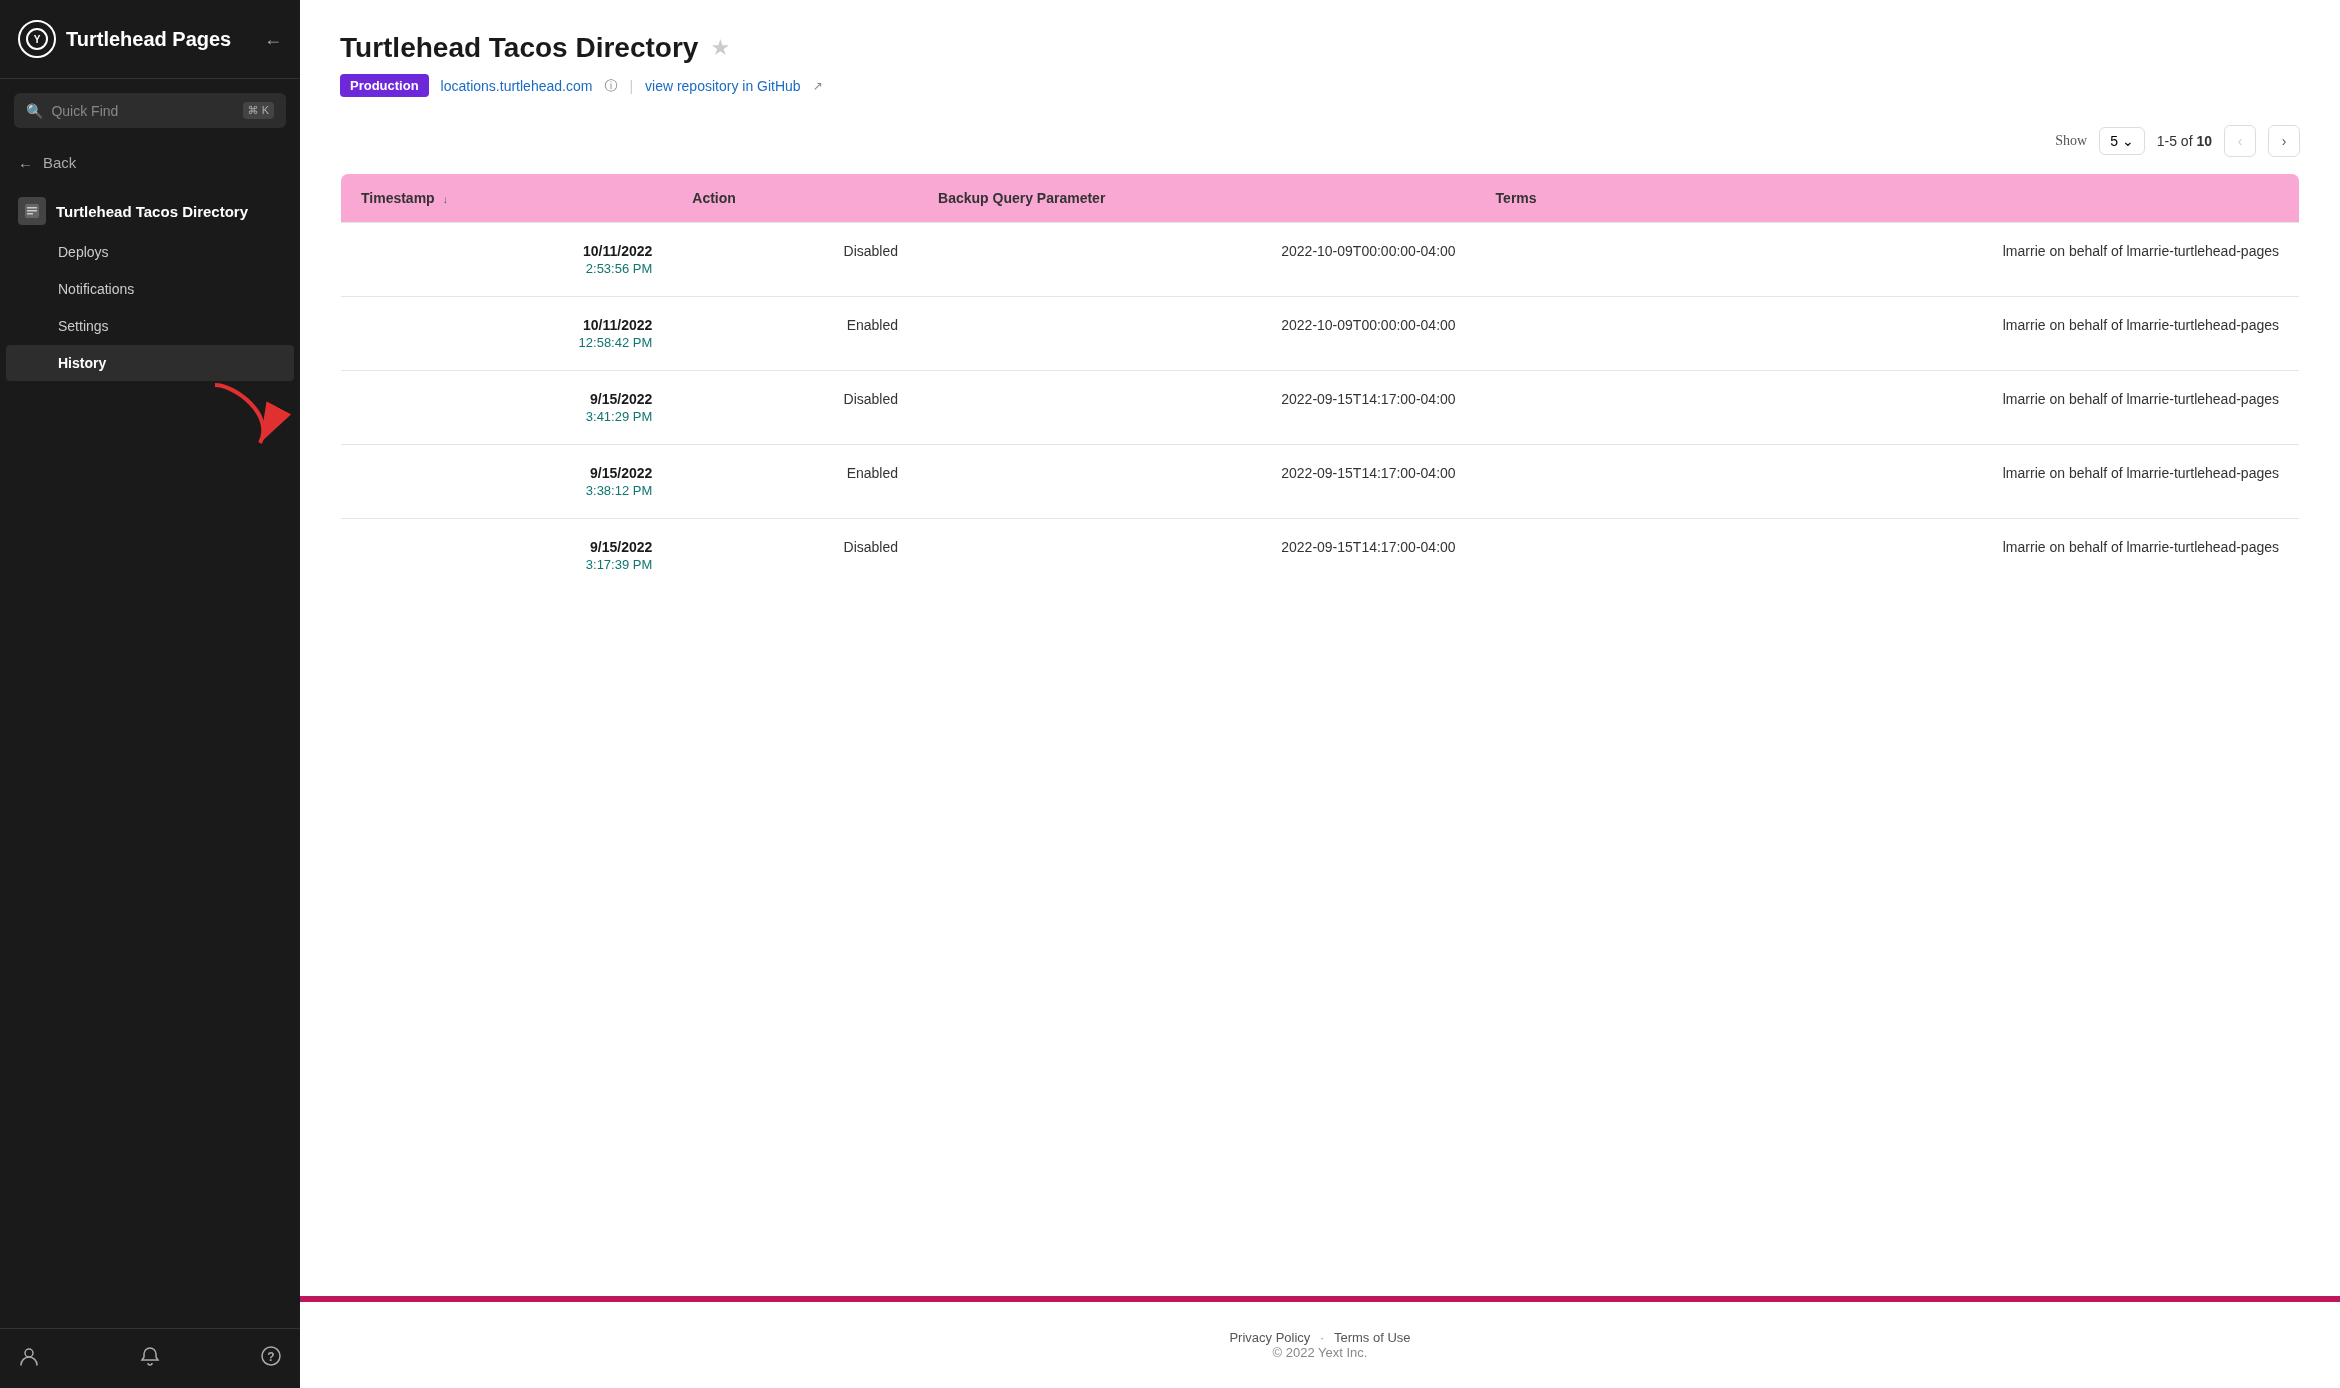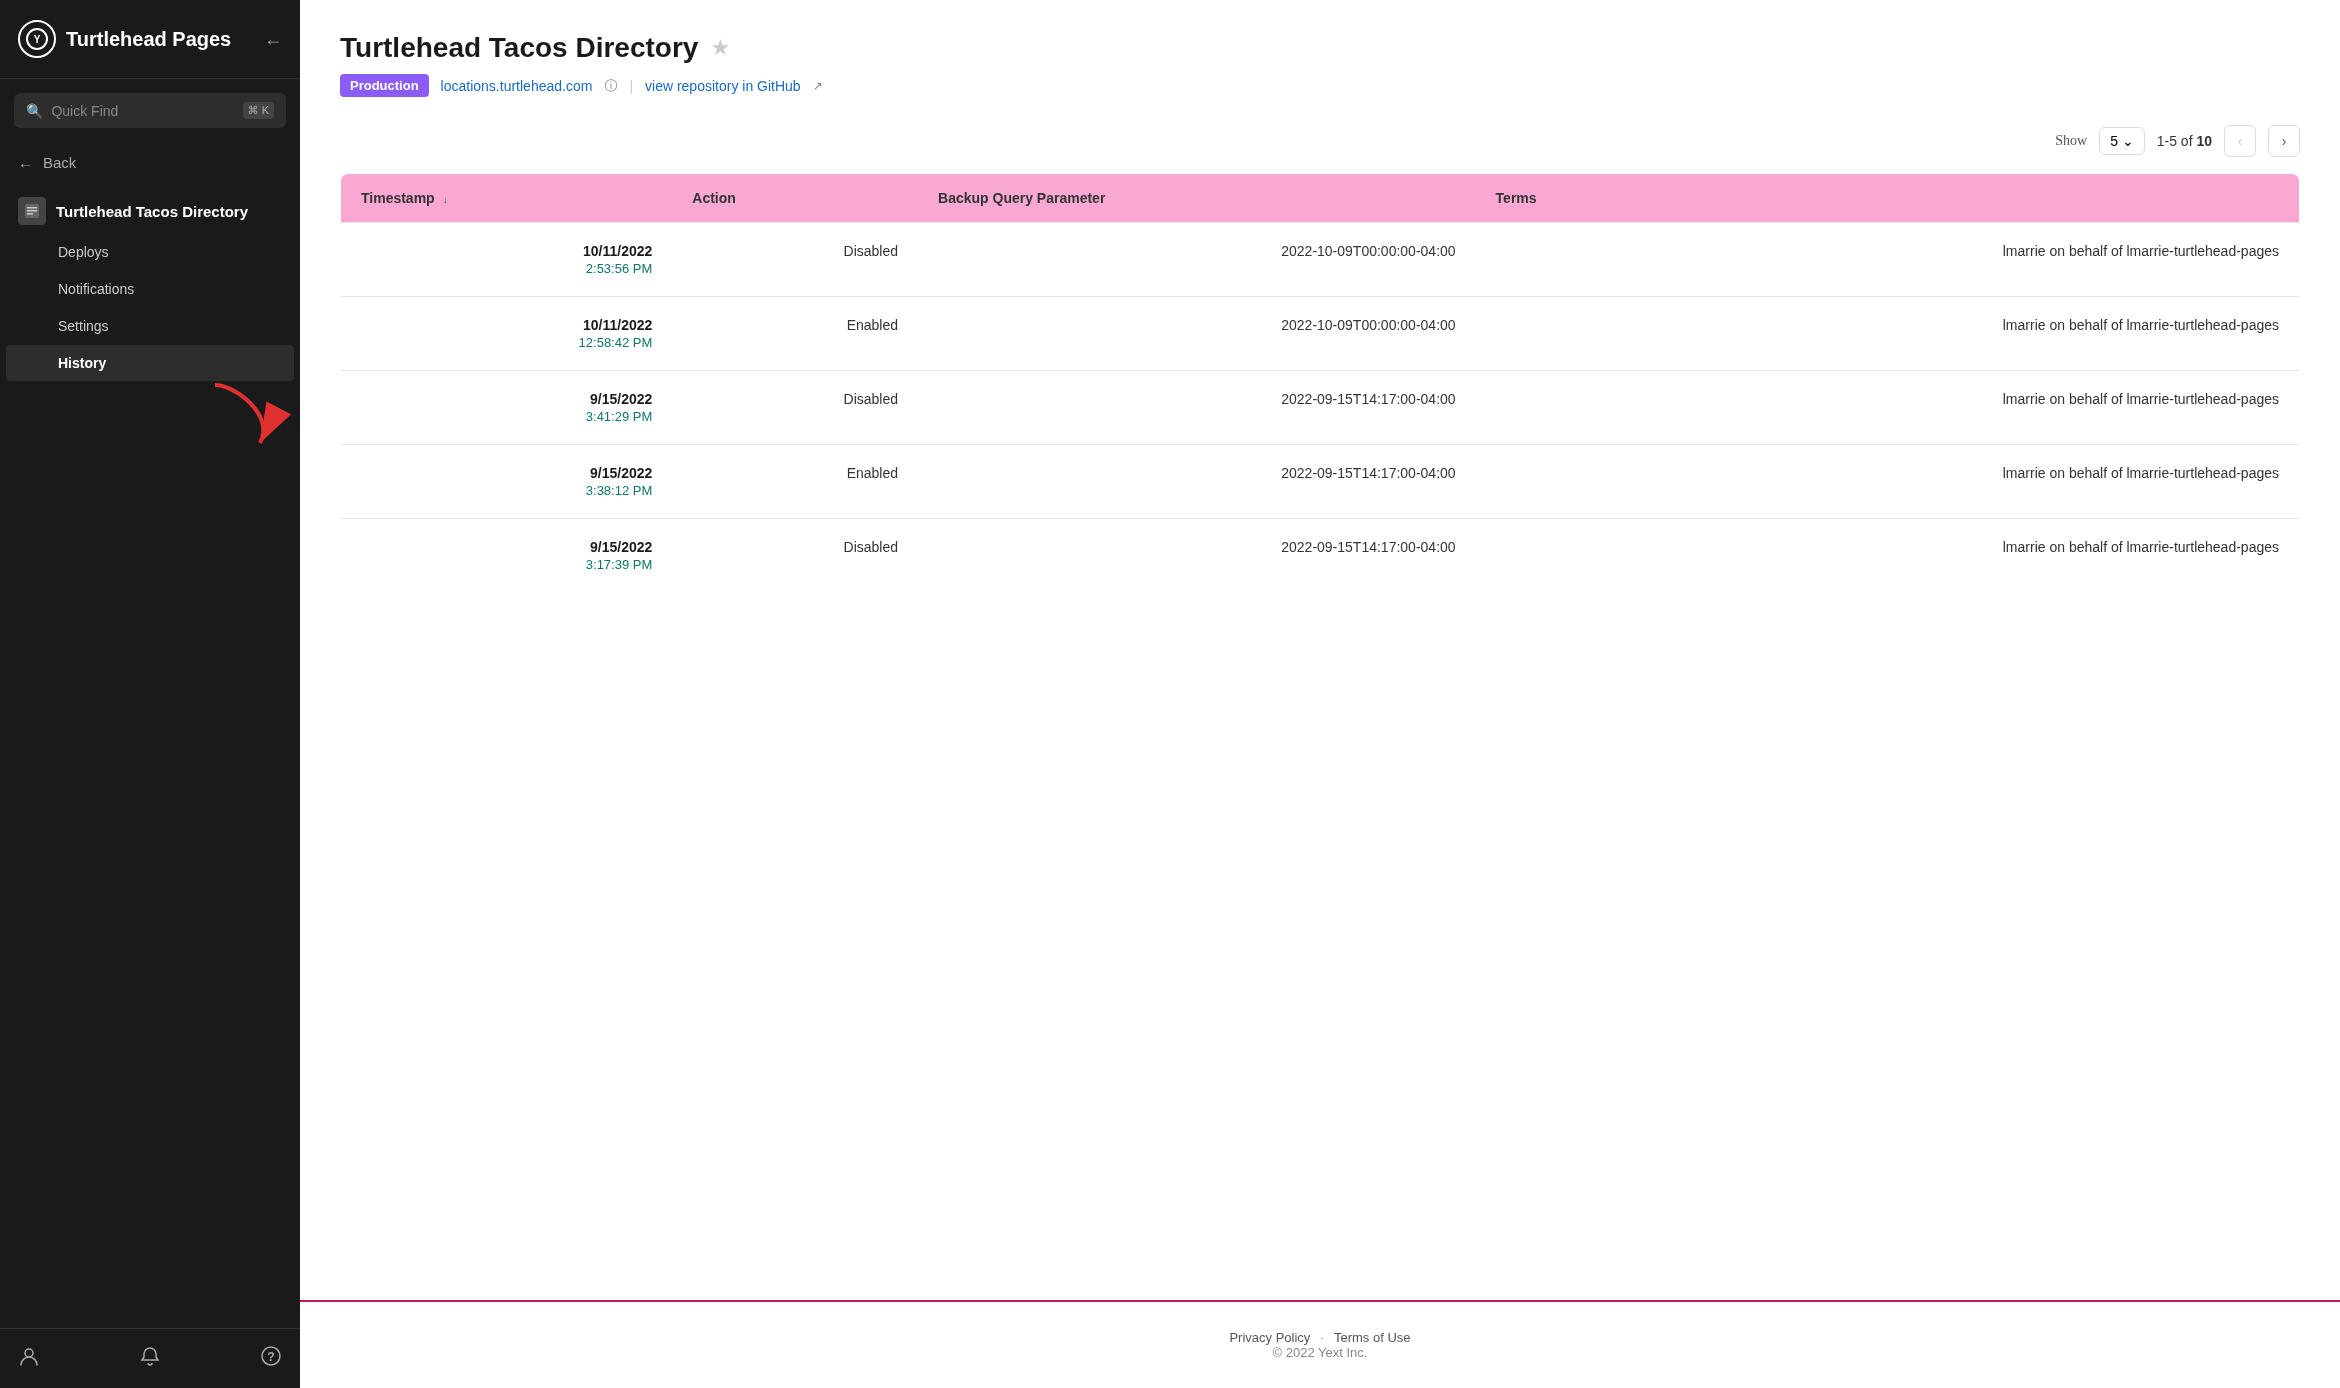--- a/index.html
+++ b/index.html
@@ -172,21 +172,21 @@
       cursor: pointer;
     }
 
     .page-meta {
       display: flex;
       align-items: center;
       gap: 12px;
       margin-bottom: 28px;
     }
     .badge-production {
-      background: #8b5cf6;
+      background: #6d28d9;
       color: #fff;
       font-size: 13px;
       font-weight: 600;
       padding: 4px 10px;
       border-radius: 4px;
     }
     .meta-link {
       color: #1a6bc4;
       font-size: 14px;
       text-decoration: none;
@@ -264,21 +264,21 @@
     }
     .history-table tr:last-child td { border-bottom: none; }
 
     .timestamp-date { font-weight: 700; font-size: 14px; color: #1a1a1a; }
     .timestamp-time { font-size: 13px; color: #0f766e; margin-top: 2px; }
 
     .sort-icon { color: #666; font-size: 11px; margin-left: 4px; }
 
     
     .content-footer {
-      border-top: 2px solid #be185d;
+      border-top: 6px solid #be185d;
       padding: 28px 20px;
       text-align: center;
       color: #888;
       font-size: 13px;
     }
     .footer-links a {
       color: #555;
       text-decoration: none;
     }
     .footer-links .dot { margin: 0 6px; }

